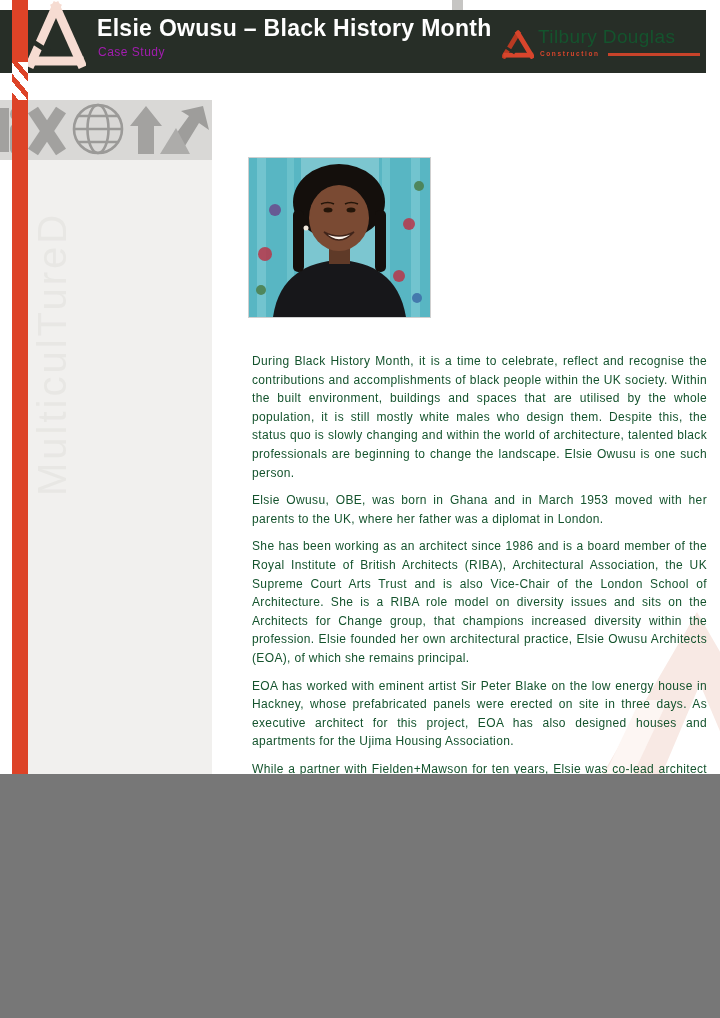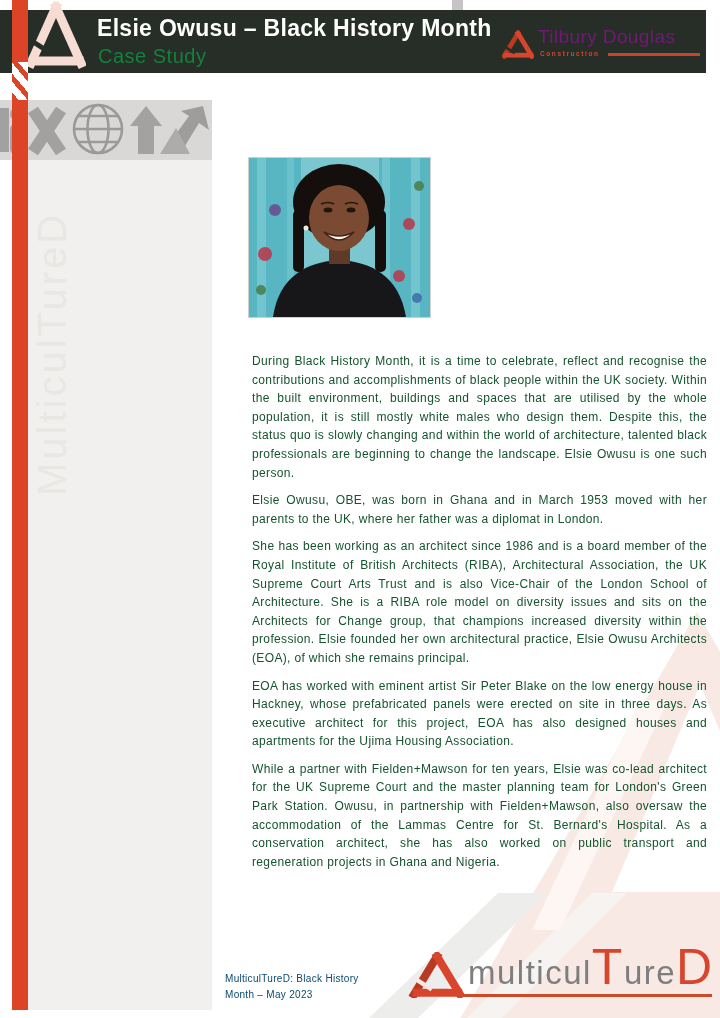--- a/index.html
+++ b/index.html
@@ -1,17 +1,17 @@
 <!DOCTYPE html>
 <html><head>
 <meta charset="utf-8">
 <style>
   html,body{margin:0;padding:0;background:#777;}
   .page{
-    position:relative;width:720px;height:1018px;margin:0 auto;
+    position:relative;width:720px;height:774px;margin:0 auto;
     background:#ffffff;overflow:hidden;
     font-family:"Liberation Sans", sans-serif;
   }
   .abs{position:absolute;}
   
   .wm{left:0;top:0;width:720px;height:1018px;pointer-events:none;}
   
   .left-col{left:28px;top:160px;width:184px;height:850px;background:#f1f0ee;}
   .icon-band{left:0;top:100px;width:212px;height:60px;background:#d9d8d6;}
   .vtext{
@@ -26,24 +26,24 @@
     background:repeating-linear-gradient(50deg,#dd4327 0 5px,#ffffff 5px 12px);
   }
   .gray-square{left:452px;top:0;width:11px;height:12px;background:#c6c5c3;}
   
   .header-bar{left:0;top:10px;width:706px;height:63px;background:#272e27;z-index:10;}
   .hdr-tri{left:26px;top:1px;width:60px;height:68px;z-index:12;}
   .page-title{
     left:97px;top:15px;z-index:12;color:#ffffff;font-size:23px;font-weight:bold;
     letter-spacing:.3px;white-space:nowrap;
   }
-  .page-subtitle{left:98px;top:45px;z-index:12;color:#15803d;font-size:20px;letter-spacing:.5px;}
+  .page-subtitle{left:98px;top:45px;z-index:12;color:#a21caf;font-size:12px;letter-spacing:.5px;}
   .brand{left:500px;top:24px;z-index:12;width:205px;height:40px;}
   .brand-tri{position:absolute;left:2px;top:6px;width:32px;height:29px;}
-  .brand-name{position:absolute;left:38px;top:2px;color:#701a75;font-size:19px;letter-spacing:.4px;white-space:nowrap;}
+  .brand-name{position:absolute;left:38px;top:2px;color:#14532d;font-size:19px;letter-spacing:.4px;white-space:nowrap;}
   .brand-sub{position:absolute;left:40px;top:26px;color:#d8452c;font-size:6.5px;font-weight:bold;letter-spacing:1.6px;}
   .brand-rule{position:absolute;left:108px;top:29px;width:92px;height:2.5px;background:#c8432a;}
   
   .photo{left:248px;top:157px;width:183px;height:161px;border:1px solid #cfcfcf;box-sizing:border-box;z-index:5;background:#57b5c2;}
   
   .article{left:252px;top:352px;width:455px;z-index:5;}
   .article p{
     margin:0 0 9px 0;color:#14532d;font-size:12px;line-height:18.6px;
     text-align:justify;letter-spacing:.35px;
   }

